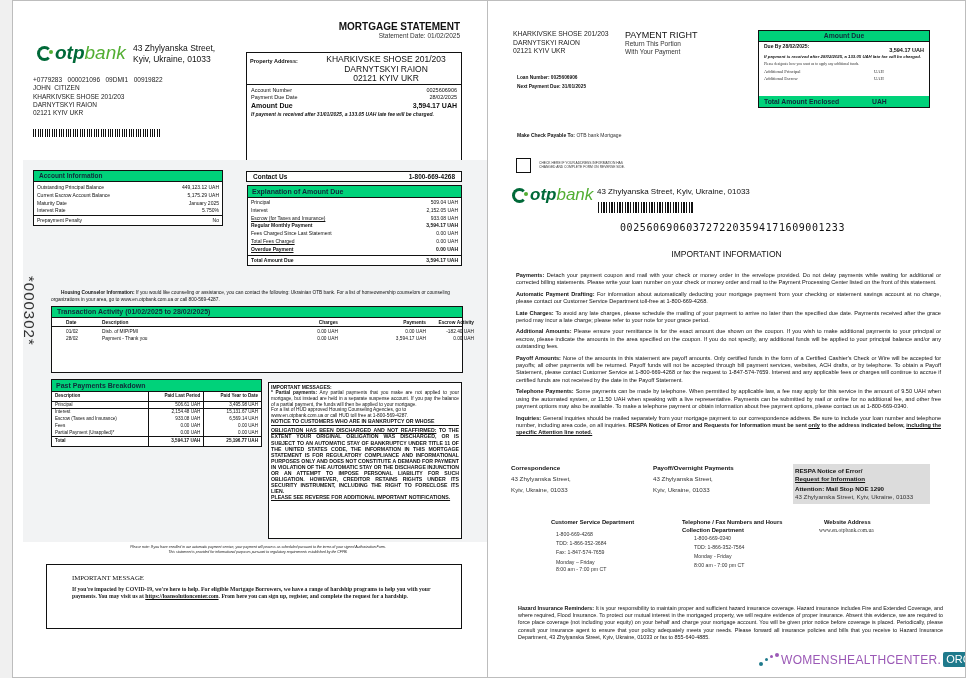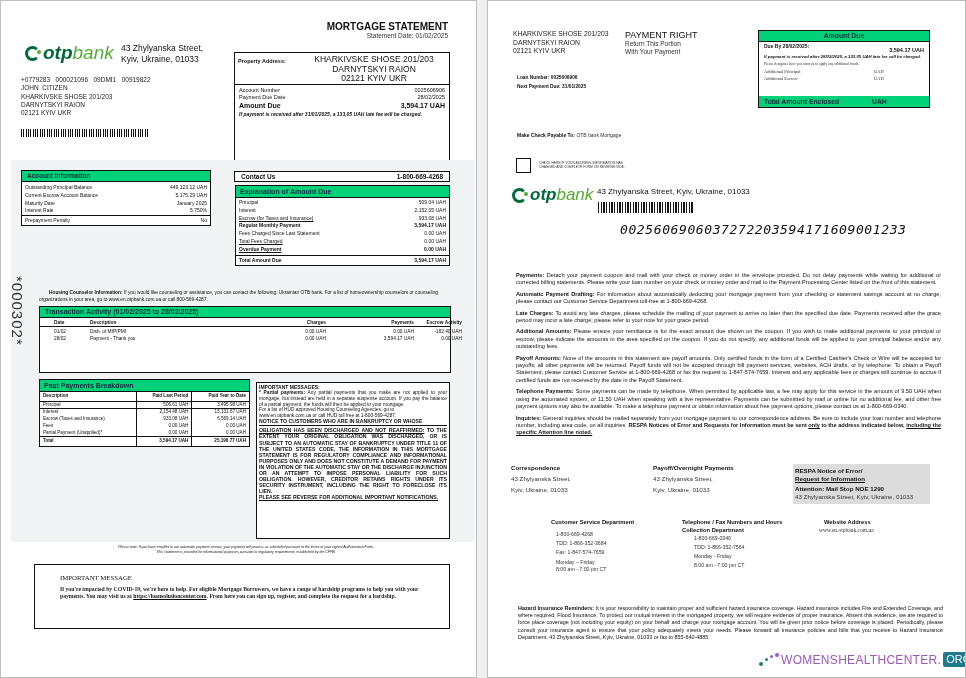--- a/index.html
+++ b/index.html
@@ -1,19 +1,19 @@
 <!DOCTYPE html>
 <html><head>
 <meta charset="utf-8">
 <style>
   * { box-sizing: border-box; margin: 0; padding: 0; }
   html, body { width: 966px; height: 678px; overflow: hidden; background: #f0f0f0; }
   body { font-family: "Liberation Sans", sans-serif; color: #111; position: relative; }
   .page { position: absolute; top: 0; background: #fff; border: 1px solid #bdbdbd; height: 678px; overflow: hidden; }
-  #page-left { left: 0; width: 477px; padding-left: 18px; }
+  #page-left { left: 12px; width: 477px; padding-left: 18px; }
   #page-right { left: 487px; width: 479px; }
   .abs { position: absolute; }
   .green { background: #00d27a; }
   .b { font-weight: bold; }
   .tiny { font-size: 5px; line-height: 6px; }
   .xs { font-size: 5.5px; line-height: 7px; }
   .sm { font-size: 6.5px; line-height: 8px; }
   .row { display: flex; justify-content: space-between; }
   .logo { display: flex; align-items: center; gap: 3px; font-weight: bold; font-style: italic; color: #52ae32; }
   .logo .mark { width: 15px; height: 15px; border-radius: 50%; border: 3.5px solid #006938; border-right-color: transparent; position: relative; }
@@ -307,22 +307,23 @@
     <div>CHECK HERE IF YOUR ADDRESS INFORMATION HAS</div>
     <div>CHANGED AND COMPLETE FORM ON REVERSE SIDE.</div>
   </div>
 
   <div class="abs logo" style="left:24px;top:184px;">
     <span class="mark"></span>
     <span><span class="otp" style="font-size:17px;">otp</span><span class="bank" style="font-size:17px;">bank</span></span>
   </div>
   <div class="abs" style="left:109px;top:186px;font-size:8px;">43 Zhylyanska Street, Kyiv, Ukraine, 01033</div>
   <div class="abs barcode-tall" style="left:110px;top:201px;width:96px;height:11px;"></div>
-  <div class="abs" style="left:132px;top:221px;font-family:'DejaVu Sans Mono',monospace;font-size:13px;letter-spacing:0.6px;font-style:italic;">0025606906037272203594171609001233</div>
-
+  <div class="abs" style="left:132px;top:221px;font-family:'DejaVu Sans Mono',monospace;font-size:10px;letter-spacing:0.6px;">0025606906037272203594171609001233</div>
+
+  <div class="abs" style="left:0;right:0;top:248px;text-align:center;font-size:8.5px;">IMPORTANT INFORMATION</div>
 
   <div class="abs" style="left:28px;top:271px;width:425px;">
     <div class="para"><b>Payments:</b><span> Detach your payment coupon and mail with your check or money order in the envelope provided. Do not delay payments while waiting for additional or corrected billing statements. Please write your loan number on your check or money order and mail to the Payment Processing Center listed on the front of this statement.</span></div>
     <div class="para"><b>Automatic Payment Drafting:</b><span> For information about automatically deducting your mortgage payment from your checking or statement savings account at no charge, please contact our Customer Service Department toll-free at 1-800-669-4268.</span></div>
     <div class="para"><b>Late Charges:</b><span> To avoid any late charges, please schedule the mailing of your payment to arrive no later than the specified due date. Payments received after the grace period may incur a late charge; please refer to your note for your grace period.</span></div>
     <div class="para"><b>Additional Amounts:</b><span> Please ensure your remittance is for the exact amount due shown on the coupon. If you wish to make additional payments to your principal or escrow, please indicate the amounts in the area specified on the coupon. If you do not specify, any additional funds will be applied to your principal balance and/or any outstanding fees.</span></div>
     <div class="para"><b>Payoff Amounts:</b><span> None of the amounts in this statement are payoff amounts. Only certified funds in the form of a Certified Cashier's Check or Wire will be accepted for payoffs; all other payments will be returned.  Payoff funds will not be accepted through bill payment services, websites, ACH drafts, or by telephone. To obtain a Payoff Statement, please contact Customer Service at 1-800-669-4268 or fax the request to 1-847-574-7659. Interest and any applicable fees or charges will continue to accrue if certified funds are not received by the date in the Payoff Statement.</span></div>
     <div class="para"><b>Telephone Payments:</b><span> Some payments can be made by telephone. When permitted by applicable law, a fee may apply for this service in the amount of 9.50 UAH when using the automated system, or  11.50 UAH when speaking with a live representative. Payments can be submitted by mail or online for no additional fee, and other free payment options may also be available. To make a telephone payment or obtain information about free payment options, please contact us at 1-800-669-0340.</span></div>
     <div class="para">
       <b>Inquiries:</b><span> General inquiries should be mailed separately from your mortgage payment to our correspondence address. Be sure to include your loan number and telephone number, including area code, on all inquiries. </span><b>RESPA Notices of Error and Requests for Information must be sent </b><b class="ul">only</b><b> to the address indicated below, </b><b class="ul">including the specific Attention line noted.</b>

